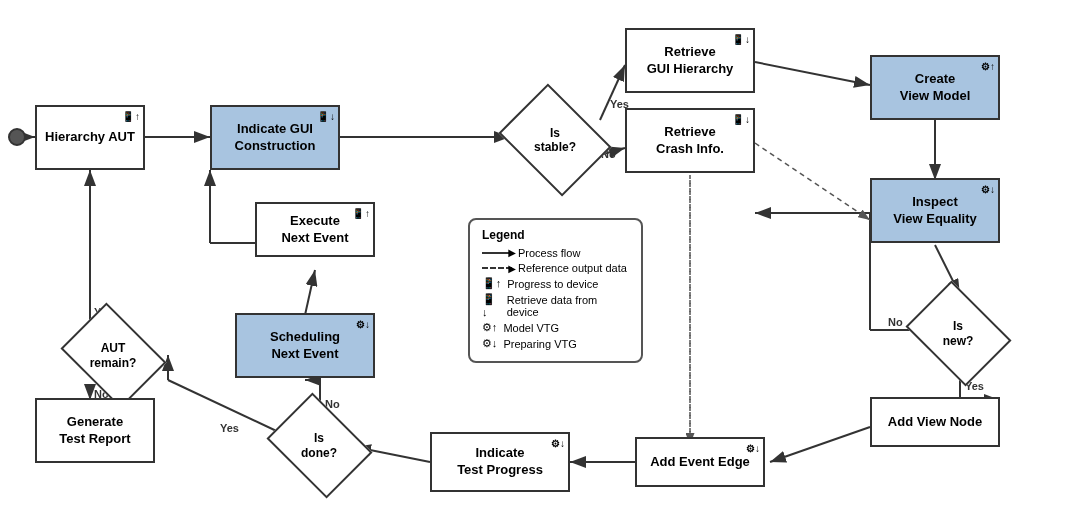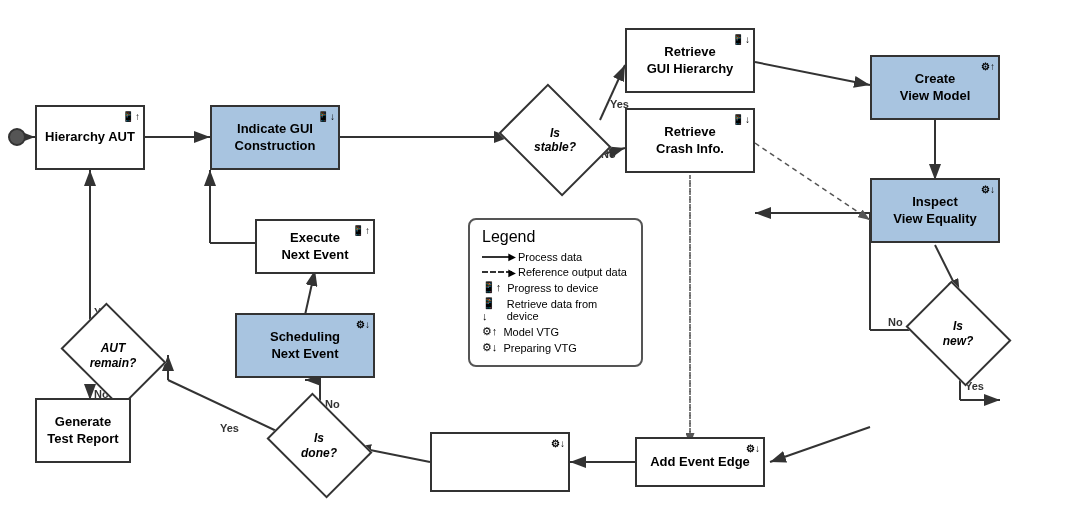--- a/index.html
+++ b/index.html
@@ -36,21 +36,20 @@
     .box.blue {
       background: #a8c4e0;
     }
 
     
     .diamond-wrapper {
       position: absolute;
       display: flex;
       align-items: center;
       justify-content: center;
-      font-style: italic;
     }
 
     .diamond {
       width: 90px;
       height: 70px;
       background: #fff;
       border: 2px solid #333;
       transform: rotate(45deg);
       position: absolute;
     }
@@ -78,22 +77,22 @@
     .legend {
       position: absolute;
       border: 2px solid #555;
       border-radius: 8px;
       background: #fff;
       padding: 8px 12px;
       font-size: 11px;
     }
 
     .legend-title {
-      font-weight: normal;
-      font-size: 16px;
+      font-weight: bold;
+      font-size: 12px;
       margin-bottom: 5px;
     }
 
     .legend-item {
       display: flex;
       align-items: center;
       margin-bottom: 3px;
       gap: 6px;
     }
 
@@ -222,66 +221,70 @@
   <div class="box blue" style="left:870px; top:55px; width:130px; height:65px;">
     <span>Create<br>View Model</span>
     <span style="position:absolute;top:3px;right:3px;font-size:10px;">⚙↑</span>
   </div>
 
   <div class="box blue" style="left:870px; top:178px; width:130px; height:65px;">
     <span>Inspect<br>View Equality</span>
     <span style="position:absolute;top:3px;right:3px;font-size:10px;">⚙↓</span>
   </div>
 
-  <div class="box" style="left:255px; top:219px; width:120px; height:55px;">
+  <div class="box" style="left:255px; top:202px; width:120px; height:55px;">
     <span>Execute<br>Next Event</span>
     <span style="position:absolute;top:3px;right:3px;font-size:10px;">📱↑</span>
   </div>
 
   <div class="box blue" style="left:235px; top:313px; width:140px; height:65px;">
     <span>Scheduling<br>Next Event</span>
     <span style="position:absolute;top:3px;right:3px;font-size:10px;">⚙↓</span>
   </div>
 
   <div class="diamond-wrapper" style="left:68px; top:318px; width:90px; height:75px;">
     <div class="diamond" style="width:85px; height:65px;"></div>
     <span class="diamond-label">AUT<br>remain?</span>
   </div>
 
-  <div class="box" style="left:35px; top:398px; width:96px; height:65px;">
+  <div class="box" style="left:35px; top:398px; width:120px; height:65px;">
     <span>Generate<br>Test Report</span>
   </div>
 
   <div class="diamond-wrapper" style="left:274px; top:408px; width:90px; height:75px;">
     <div class="diamond" style="width:85px; height:65px;"></div>
     <span class="diamond-label">Is<br>done?</span>
   </div>
 
   <div class="box" style="left:430px; top:432px; width:140px; height:60px;">
+    <span>Indicate<br>Test Progress</span>
     <span style="position:absolute;top:3px;right:3px;font-size:10px;">⚙↓</span>
   </div>
 
   <div class="box" style="left:635px; top:437px; width:130px; height:50px;">
     <span>Add Event Edge</span>
     <span style="position:absolute;top:3px;right:3px;font-size:10px;">⚙↓</span>
   </div>
 
+  <div class="box" style="left:870px; top:397px; width:130px; height:50px;">
+    <span>Add View Node</span>
+  </div>
 
   <div class="diamond-wrapper" style="left:913px; top:296px; width:90px; height:75px;">
     <div class="diamond" style="width:85px; height:65px;"></div>
     <span class="diamond-label">Is<br>new?</span>
   </div>
 
   <div class="legend" style="left:468px; top:218px; width:175px;">
     <div class="legend-title">Legend</div>
     <div class="legend-item">
       <span style="display:inline-block;width:30px;height:2px;background:#333;position:relative;">
         <span style="position:absolute;right:-4px;top:-5px;font-size:10px;">▶</span>
       </span>
-      <span>Process data</span>
+      <span>Process flow</span>
     </div>
     <div class="legend-item">
       <span style="display:inline-block;width:30px;height:0;border-top:2px dashed #333;position:relative;">
         <span style="position:absolute;right:-4px;top:-6px;font-size:10px;">▶</span>
       </span>
       <span>Reference output data</span>
     </div>
     <div class="legend-item">
       <span>📱↑</span>
       <span>Progress to device</span>

